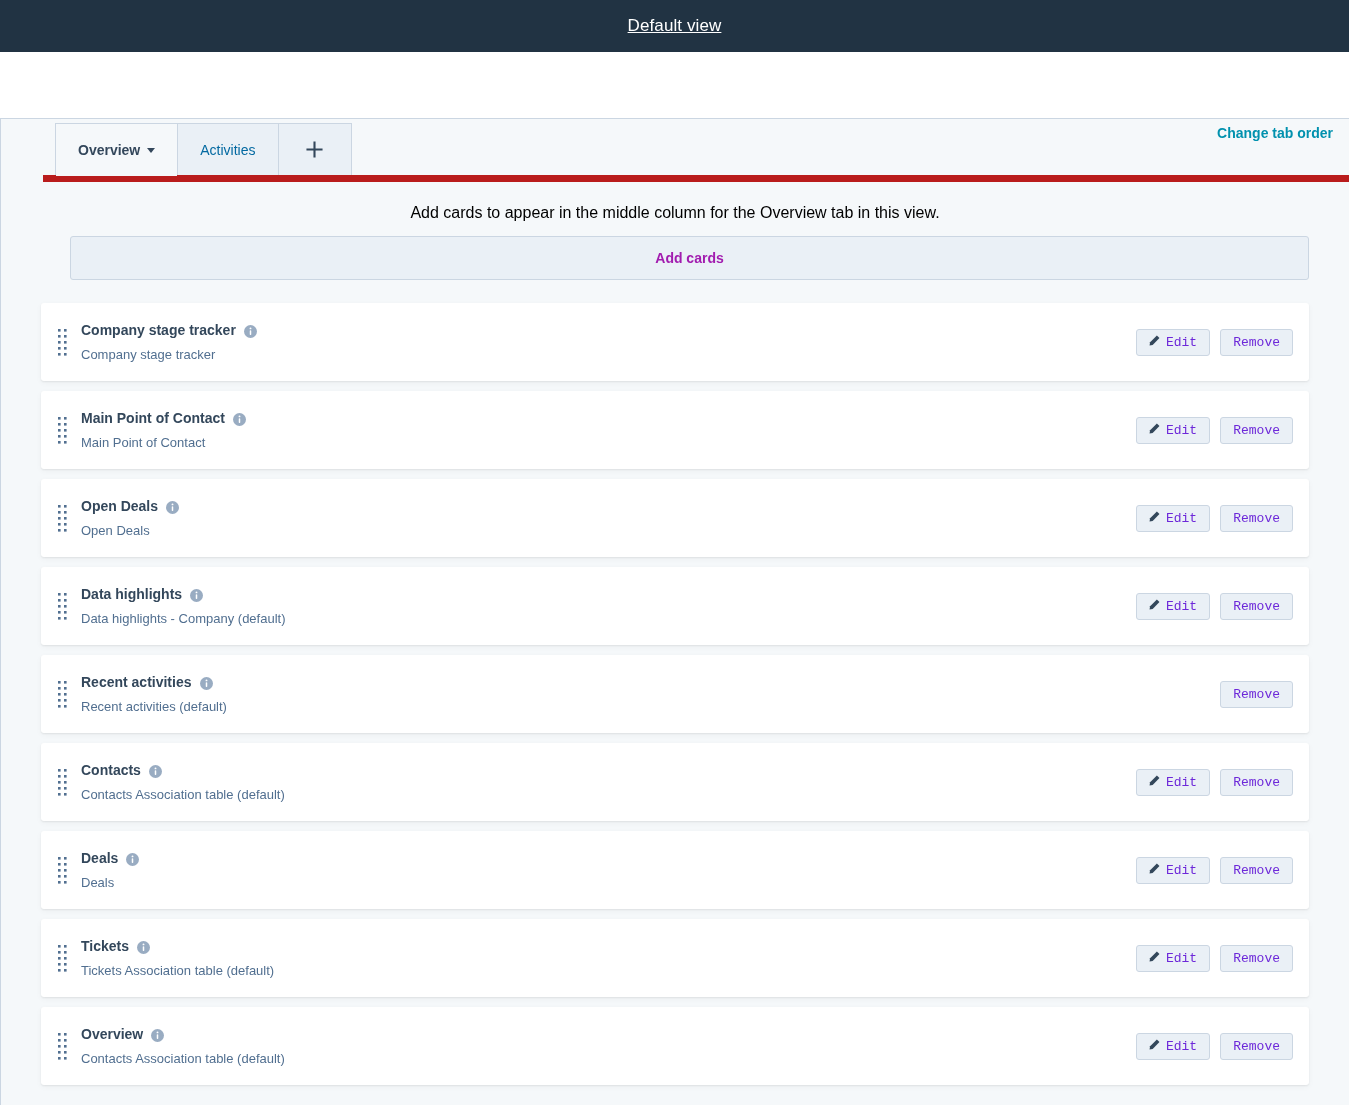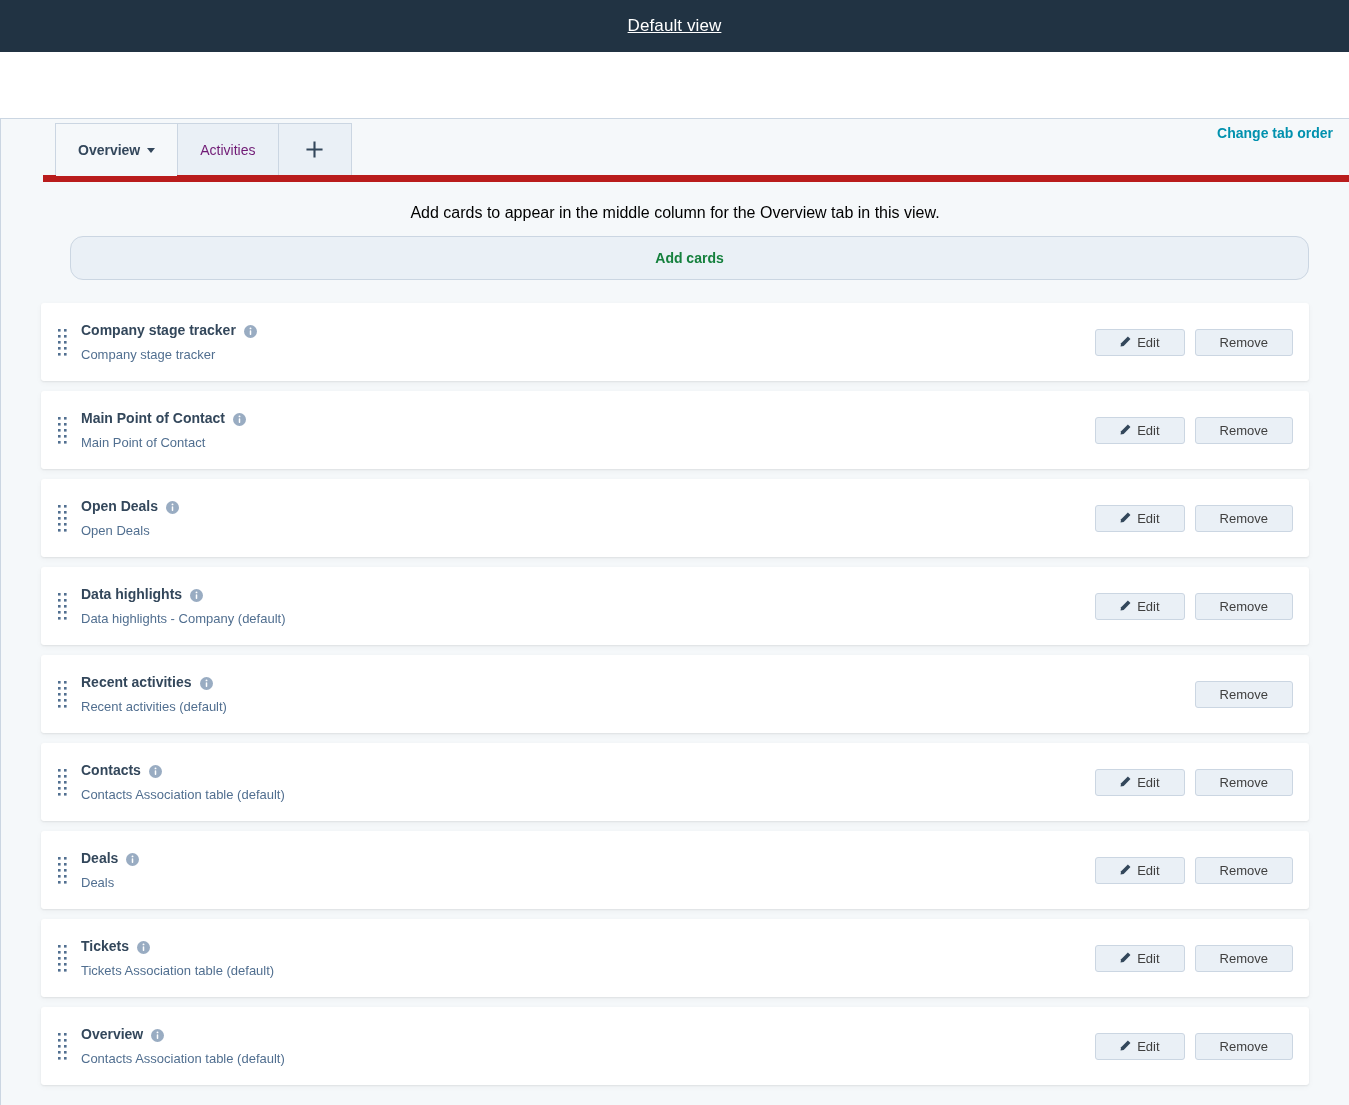--- a/index.html
+++ b/index.html
@@ -52,21 +52,21 @@
     margin-left: 42px;
   }
   .tabs { display: flex; align-items: flex-end; }
   .tab {
     height: 52px;
     display: flex;
     align-items: center;
     gap: 7px;
     padding: 0 22px;
     font-size: 14px;
-    color: #701a75;
+    color: #0369a1;
     border: 1px solid #cbd6e2;
     border-bottom: none;
     background: #eaf0f6;
     cursor: pointer;
     position: relative;
     white-space: nowrap;
   }
   .tab + .tab { margin-left: -1px; }
   .tab.active {
     background: #f5f8fa;
@@ -114,25 +114,25 @@
     text-align: center;
     font-size: 16px;
     color: #000000;
     padding: 22px 0 14px 0;
   }
 
   .add-cards-bar {
     height: 44px;
     background: #eaf0f6;
     border: 1px solid #cbd6e2;
-    border-radius: 13px;
+    border-radius: 3px;
     display: flex;
     align-items: center;
     justify-content: center;
-    color: #15803d;
+    color: #a21caf;
     font-size: 14px;
     font-weight: 700;
     cursor: pointer;
     margin-bottom: 23px;
     margin-left: 29px;
   }
 
   
   .card-row {
     position: relative;
@@ -183,27 +183,27 @@
   .card-actions {
     display: flex;
     align-items: center;
     gap: 10px;
     flex: 0 0 auto;
     margin-left: 16px;
   }
   .btn {
     height: 27px;
     min-width: 66px;
-    padding: 0 24px;
+    padding: 0 12px;
     background: #eaf0f6;
     border: 1px solid #cbd6e2;
     border-radius: 3px;
-    color: #404040;
+    color: #6d28d9;
     font-size: 13px;
-    font-family: Liberation Sans, sans-serif;
+    font-family: Liberation Mono, monospace;
     display: inline-flex;
     align-items: center;
     justify-content: center;
     gap: 6px;
     cursor: pointer;
     line-height: 1;
   }
   .btn-remove { min-width: 72px; }
   .pencil-icon { display: inline-block; }
 </style>

